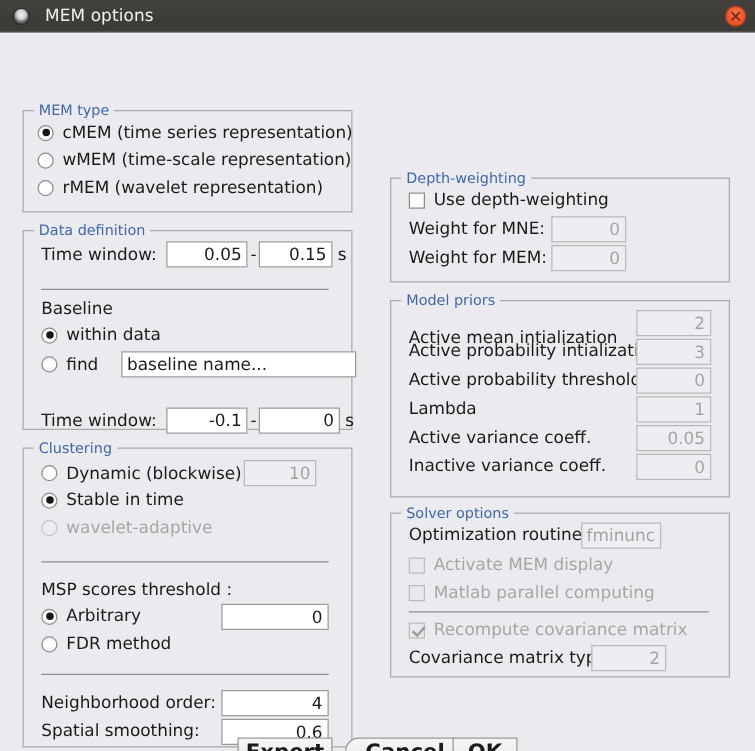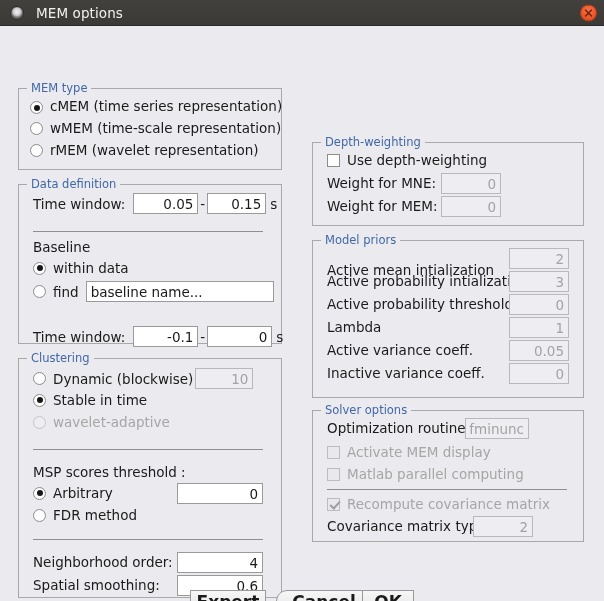--- a/index.html
+++ b/index.html
@@ -192,21 +192,21 @@
       <path d="M1.6 1.6 L7.4 7.4 M7.4 1.6 L1.6 7.4" stroke="#7a2a10" stroke-width="1.5" stroke-linecap="round"></path>
     </svg>
   </div>
 </div>
 
 <div class="dialog">
 
   <div class="group" style="left:18px; top:50px; width:264px; height:82px;">
     <span class="legend">MEM type</span>
 
-    <div class="row" style="left:11px; top:9px;align-items:flex-end;">
+    <div class="row" style="left:11px; top:9px;">
       <span class="radio checked"></span>
       <span class="lbl">cMEM (time series representation)</span>
     </div>
     <div class="row" style="left:11px; top:31px;">
       <span class="radio"></span>
       <span class="lbl">wMEM (time-scale representation)</span>
     </div>
     <div class="row" style="left:11px; top:53px;">
       <span class="radio"></span>
       <span class="lbl">rMEM  (wavelet representation)</span>
@@ -231,21 +231,21 @@
     </div>
 
     <div class="row" style="left:14px; top:75px;">
       <span class="radio checked"></span>
       <span class="lbl">within data</span>
     </div>
 
     <div class="row" style="left:14px; top:96px;">
       <span class="radio"></span>
       <span class="lbl">find</span>
-      <span class="field left" style="width:188px; margin-left:7px;">baseline name...</span>
+      <span class="field left" style="width:188px; margin-left:18px;">baseline name...</span>
     </div>
 
 
     <div class="row" style="left:14px; top:141px;">
       <span class="lbl">Time window:</span>
       <span class="field" style="width:65px; margin-left:8px;">-0.1</span>
       <span class="dash">-</span>
       <span class="field" style="width:65px;">0</span>
       <span class="unit">s</span>
     </div>

